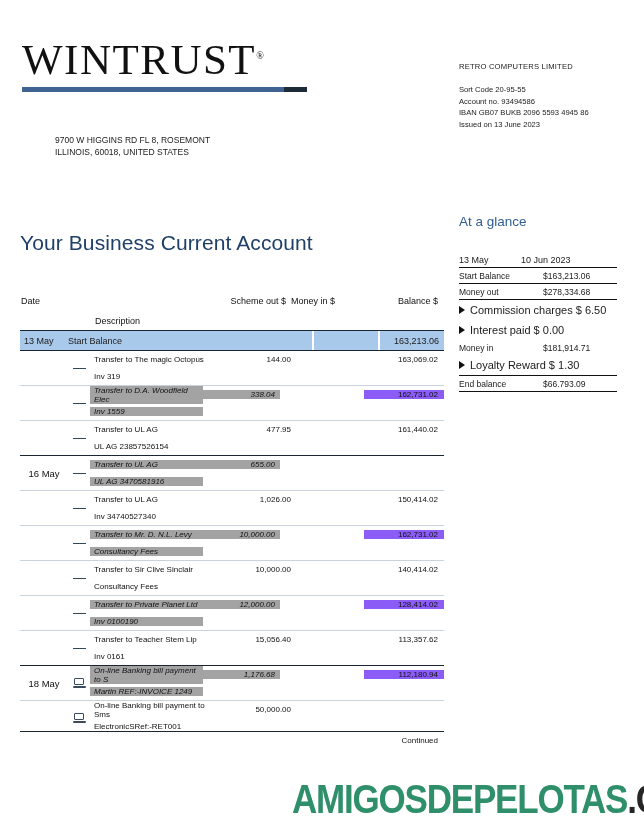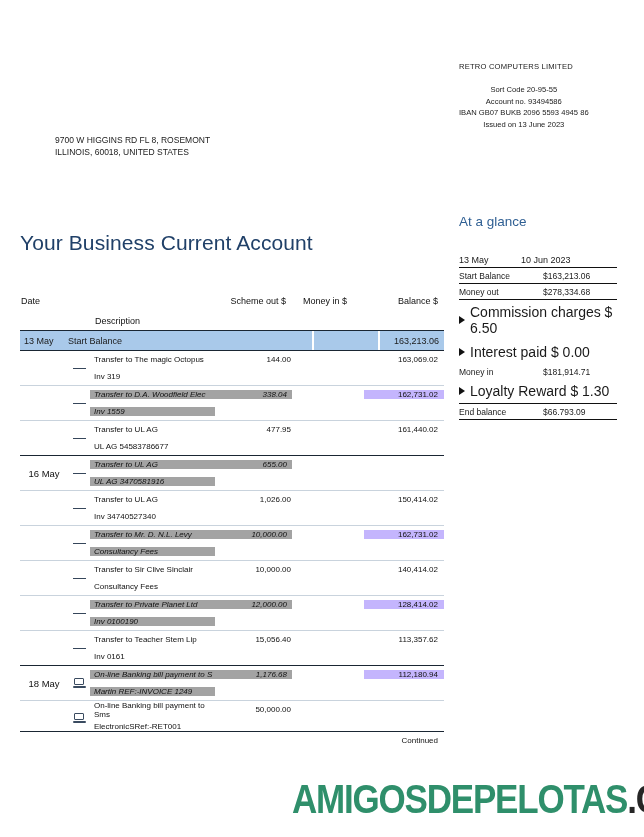--- a/index.html
+++ b/index.html
@@ -26,36 +26,36 @@
     font-weight:400;
   }
   .logo-reg { font-size:10px; vertical-align:super; letter-spacing:0; }
   .logo-rule { margin-top:6px; height:5px; width:285px;
     background:linear-gradient(to right,#3f6491 0%,#3f6491 92%,#1d2a38 92%,#1d2a38 100%); }
 
   .addr { position:absolute; left:55px; top:134px; font-size:8.5px; line-height:1.45; color:#1a1a1a; }
 
   .acct-block { position:absolute; left:459px; top:61px; font-size:7.6px; line-height:1.5; color:#1a1a1a; }
   .acct-name { margin-bottom:12px; letter-spacing:.2px; }
-  .acct-block .ln { white-space:nowrap;text-align:center; }
+  .acct-block .ln { white-space:nowrap; }
 
   
   .main-title {
     position:absolute; left:20px; top:231px;
     font-size:21px; color:#204068; letter-spacing:.1px; font-weight:400;
   }
 
   
   .stmt { position:absolute; left:20px; top:296px; width:424px; }
   .trow { display:flex; align-items:stretch; }
   .c-date  { width:48px;  flex:0 0 48px; }
   .c-icon  { width:22px;  flex:0 0 22px; }
   .c-desc  { flex:1 1 auto; }
   .c-out   { width:72px;  flex:0 0 72px; text-align:right; }
-  .c-in    { width:68px;  flex:0 0 68px; text-align:center; }
+  .c-in    { width:68px;  flex:0 0 68px; text-align:left; }
   .c-bal   { width:74px;  flex:0 0 74px; text-align:right; }
 
   .hdr { font-size:9px; color:#111; padding-bottom:4px; }
   .hdr .c-date { padding-left:1px; }
   .hdr .c-desc { padding-left:4px;margin-top:20px; }
   .hdr .c-out, .hdr .c-in { padding-right:5px; }
   .hdr .c-bal { padding-right:6px; }
 
   .rule-top { border-top:1px solid #1a2633; height:0; }
 
@@ -72,21 +72,21 @@
   .tx .c-date { display:flex; align-items:center; justify-content:center; font-size:9.5px; color:#111; }
   .tx .c-icon { display:flex; align-items:center; justify-content:center; }
   .tx .body { flex:1 1 auto; display:flex; flex-direction:column; }
   .tx .line { display:flex; height:17px; align-items:center; }
   .tx .c-desc { padding-left:4px; color:#111; }
   .tx .c-out  { padding-right:5px; color:#111; }
   .tx .c-bal  { padding-right:6px; color:#111; }
 
   .tx.shaded .c-desc, .tx.shaded .c-out { background:#a3a3a3;font-style:italic; }
   .tx.shaded .c-in  { background:#a9c9ea; margin-left:2px; }
-  .tx.shaded .c-bal { background:#c4b5fd; margin-left:2px; }
+  .tx.shaded .c-bal { background:#8b5cf6; margin-left:14px; }
 
   .grp-sep { border-top:1px solid #1a2633; }
   .grp-sep-lite { border-top:1px solid #c9d3dd; }
 
   .dash { display:block; width:13px; height:0; border-top:1.4px solid #35465a; }
   .laptop { display:block; width:13px; height:10px; position:relative; }
   .laptop i { position:absolute; display:block; }
   .laptop .scr { left:1.5px; top:0; width:10px; height:7px; border:1.3px solid #3a4b60;
                  border-radius:1px; background:#ffffff; box-sizing:border-box; }
   .laptop .base { left:0; top:8px; width:13px; height:2px; background:#3a4b60; border-radius:1px; }
@@ -97,37 +97,43 @@
 
   
   .glance { position:absolute; left:459px; top:214px; width:158px; }
   .glance-title { font-size:13.5px; color:#2f5f93; margin-bottom:26px; }
   .g-dates { display:flex; font-size:9px; padding-bottom:2px; }
   .g-dates .d1 { width:62px; }
   .g-line { border-top:1px solid #111; }
   .g-row { display:flex; font-size:8.5px; padding:2.5px 0 2.5px 0; }
   .g-row .lbl { flex:1 1 auto; }
   .g-row .val { text-align:left; width:74px; }
-  .g-bullet { display:flex; align-items:center; font-size:14px; padding:4px 0; }
+  .g-bullet { display:flex; align-items:center; font-size:11px; padding:4px 0; }
   .tri { width:0; height:0; border-left:6px solid #111; border-top:4px solid transparent;
          border-bottom:4px solid transparent; margin-right:5px; flex:0 0 auto; }
   .g-note { margin-top:16px; font-size:7.6px; line-height:1.5; }
 
   
   .wm { position:absolute; left:292px; top:775px; font-family:"Liberation Sans", sans-serif;
         font-weight:bold; font-size:35px; letter-spacing:-1.2px; white-space:nowrap;
         transform:scaleY(1.18); transform-origin:left top; }
   .wm .a { color:#2f8f6b; }
   .wm .b { color:#262626; }
 </style>
 </head>
 <body>
 
 <div class="page">
 
+  <div class="logo-block">
+    <div class="logo-word">
+      <span>WINTRUST</span><span class="logo-reg">®</span>
+    </div>
+    <div class="logo-rule"></div>
+  </div>
 
   <div class="addr">
     <div>9700 W HIGGINS RD FL 8, ROSEMONT</div>
     <div>ILLINOIS, 60018, UNITED STATES</div>
   </div>
 
   <div class="acct-block">
     <div class="acct-name">RETRO COMPUTERS LIMITED</div>
     <div class="ln">Sort Code 20-95-55</div>
     <div class="ln">Account no. 93494586</div>
@@ -207,21 +213,21 @@
             <span class="dash"></span>
           </div>
           <div class="body">
             <div class="line">
               <div class="c-desc">Transfer to UL AG</div>
               <div class="c-out">477.95</div>
               <div class="c-in"></div>
               <div class="c-bal">161,440.02</div>
             </div>
             <div class="line">
-              <div class="c-desc">UL AG 54583786677</div>
+              <div class="c-desc">UL AG 23857526154</div>
               <div class="c-out"></div>
               <div class="c-in"></div>
               <div class="c-bal"></div>
             </div>
           </div>
         </div>
         <div class="grp-sep"></div>
         <div class="tx shaded">
           <div class="c-date">16 May</div>
           <div class="c-icon">

